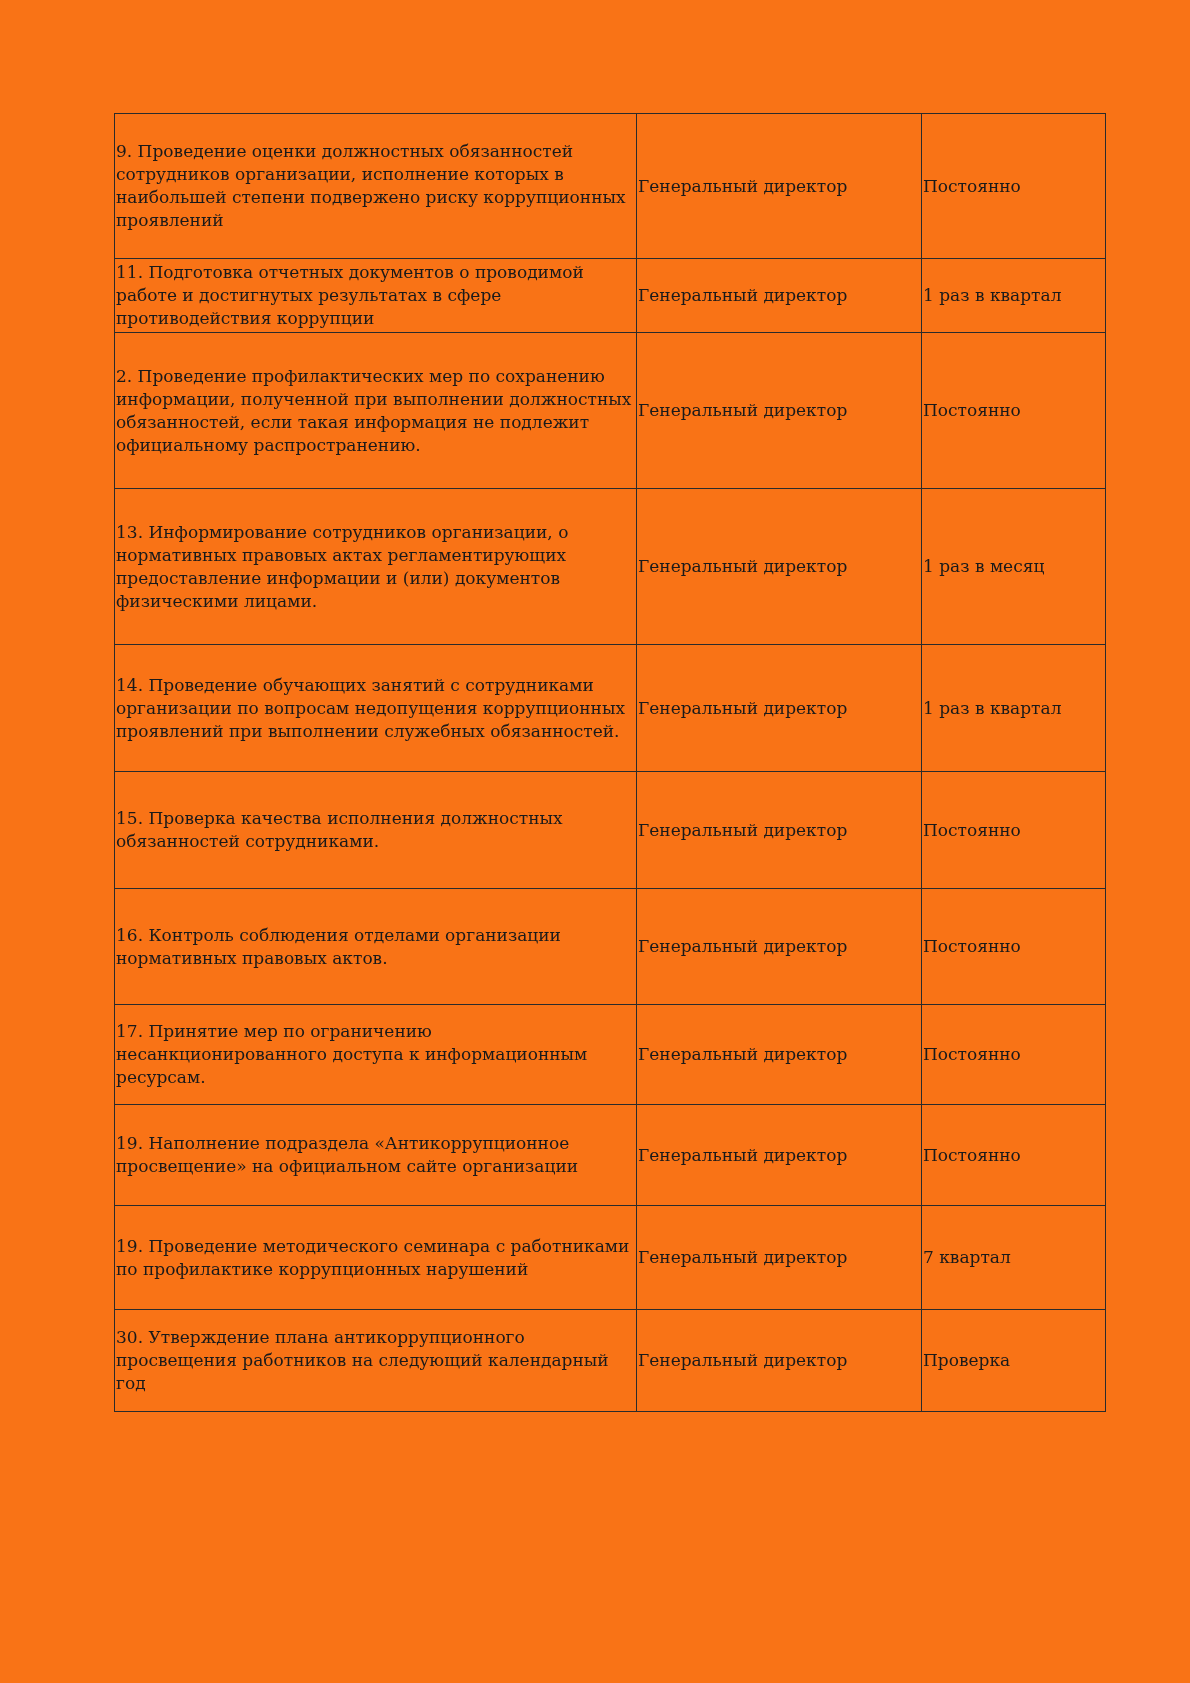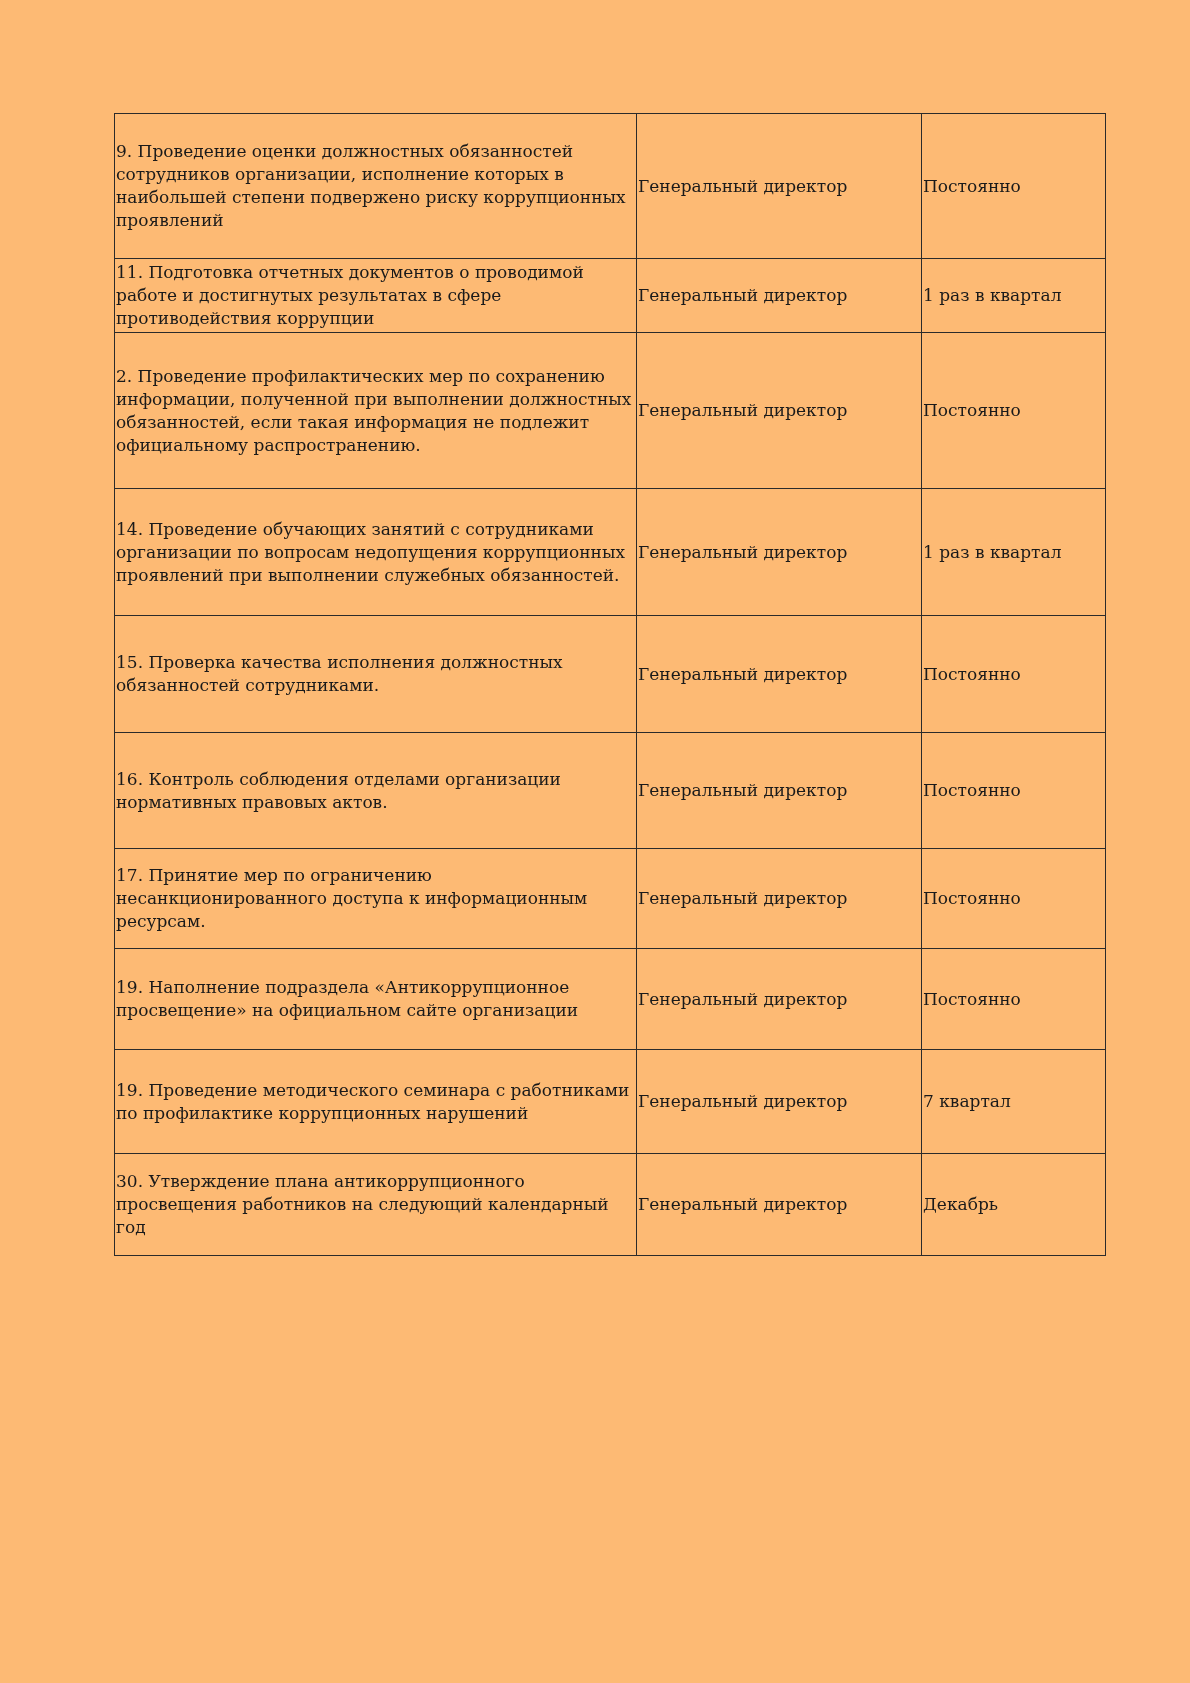--- a/index.html
+++ b/index.html
@@ -1,17 +1,17 @@
 <!DOCTYPE html>
 <html><head>
 <meta charset="utf-8">
 <style>
   html, body { margin: 0; padding: 0; background: #ffffff; }
   body { width: 1190px; height: 1683px; position: relative; overflow: hidden; }
-  .page { position: absolute; left: 0; top: 0; width: 1190px; height: 1683px; background: #fdba74; }
+  .page { position: absolute; left: 0; top: 0; width: 1190px; height: 1683px; background: #f97316; }
   table.plan {
     position: absolute; left: 114px; top: 113px;
     width: 991px; border-collapse: collapse; table-layout: fixed;
     font-family: "DejaVu Serif", "Liberation Serif", serif;
     font-size: 17px; line-height: 23px; color: #1a1a1a;
   }
   table.plan td {
     border: 1.5px solid #2b2b2b;
     vertical-align: middle;
     padding: 0 2px 0 1px;
@@ -39,20 +39,25 @@
       <tr style="height:74px">
         <td>11. Подготовка отчетных документов о проводимой работе и достигнутых результатах в сфере противодействия коррупции</td>
         <td>Генеральный директор</td>
         <td>1 раз в квартал</td>
       </tr>
       <tr style="height:156px">
         <td>2. Проведение профилактических мер по сохранению информации, полученной при выполнении должностных обязанностей, если такая информация не подлежит официальному распространению.</td>
         <td>Генеральный директор</td>
         <td>Постоянно</td>
       </tr>
+      <tr style="height:156px">
+        <td>13. Информирование сотрудников организации, о нормативных правовых актах регламентирующих предоставление информации и (или) документов физическими лицами.</td>
+        <td>Генеральный директор</td>
+        <td>1 раз в месяц</td>
+      </tr>
       <tr style="height:127px">
         <td>14. Проведение обучающих занятий с сотрудниками организации по вопросам недопущения коррупционных проявлений при выполнении служебных обязанностей.</td>
         <td>Генеральный директор</td>
         <td>1 раз в квартал</td>
       </tr>
       <tr style="height:117px">
         <td>15. Проверка качества исполнения должностных обязанностей сотрудниками.</td>
         <td>Генеральный директор</td>
         <td>Постоянно</td>
       </tr>
@@ -72,17 +77,17 @@
         <td>Постоянно</td>
       </tr>
       <tr style="height:104px">
         <td>19. Проведение методического семинара с работниками по профилактике коррупционных нарушений</td>
         <td>Генеральный директор</td>
         <td>7 квартал</td>
       </tr>
       <tr style="height:102px">
         <td>30. Утверждение плана антикоррупционного просвещения работников на следующий календарный год</td>
         <td>Генеральный директор</td>
-        <td>Декабрь</td>
+        <td>Проверка</td>
       </tr>
     </tbody>
   </table>
 </div>
 
 </body></html>

